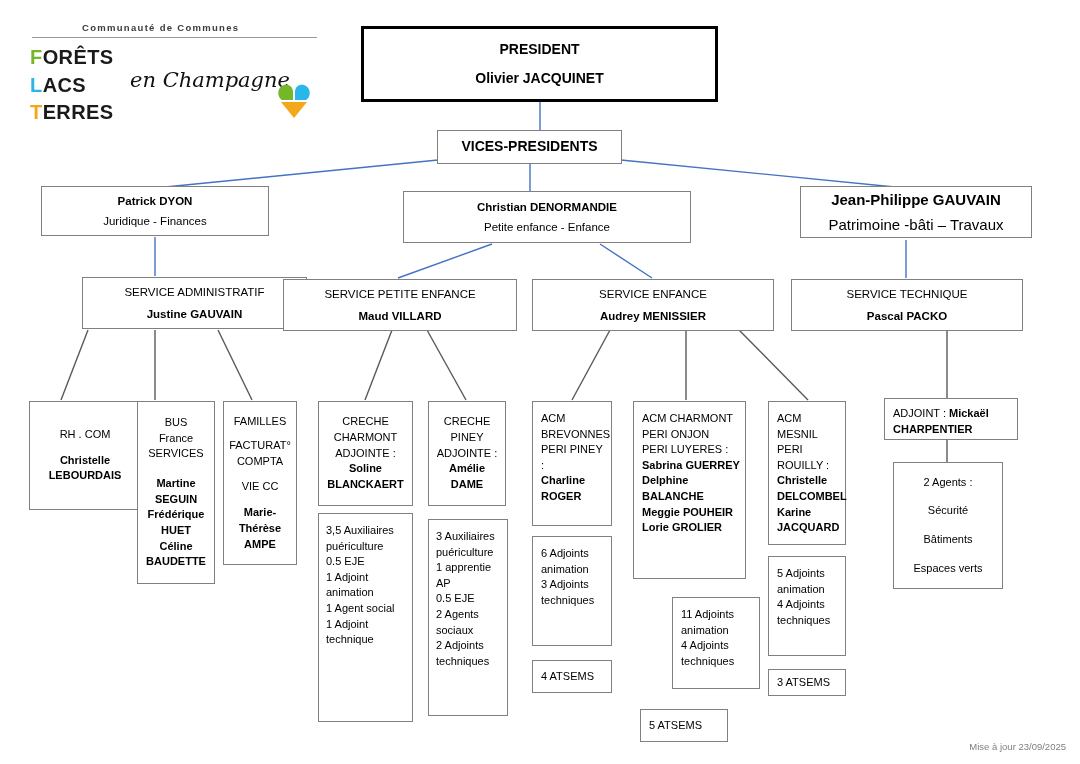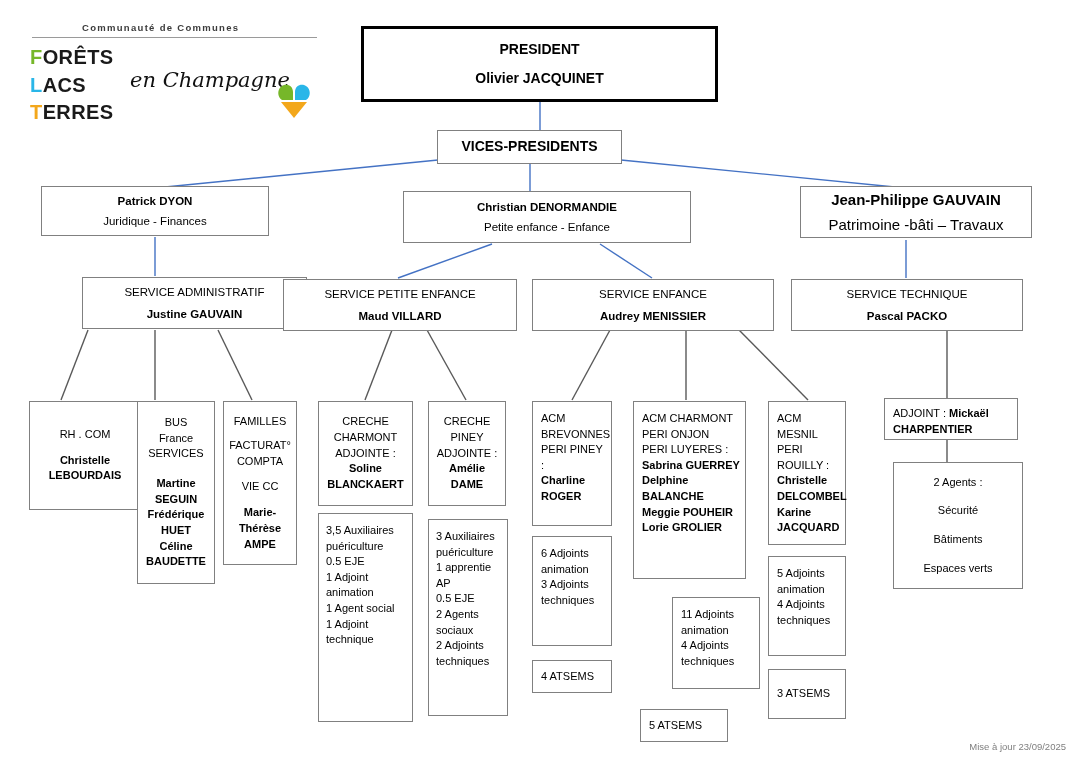--- a/index.html
+++ b/index.html
@@ -326,30 +326,30 @@
     <span class="ln b">JACQUARD</span>
   </div>
 
   <div class="node left-align" style="left:768px; top:556px; width:78px; height:100px; font-size:11px; padding:9px 5px 0 8px;">
     <span class="ln">5 Adjoints</span>
     <span class="ln">animation</span>
     <span class="ln">4 Adjoints</span>
     <span class="ln">techniques</span>
   </div>
 
-  <div class="node left-align" style="left:768px; top:669px; width:78px; height:50px; font-size:11px; padding:0 5px 0 8px; justify-content:center;">
+  <div class="node left-align" style="left:768px; top:669px; width:78px; height:27px; font-size:11px; padding:0 5px 0 8px; justify-content:center;">
     <span class="ln">3 ATSEMS</span>
   </div>
 
   <div class="node left-align" style="left:884px; top:398px; width:134px; height:42px; font-size:11px; padding:7px 5px 0 8px;">
     <span class="ln"><span>ADJOINT : </span><span class="b">Mickaël</span></span>
     <span class="ln b">CHARPENTIER</span>
   </div>
 
-  <div class="node" style="left:893px; top:462px; width:130px; height:127px; font-size:11px;">
+  <div class="node" style="left:893px; top:462px; width:110px; height:127px; font-size:11px;">
     <span class="ln">2 Agents :</span>
     <span class="ln" style="margin-top:13px;">Sécurité</span>
     <span class="ln" style="margin-top:13px;">Bâtiments</span>
     <span class="ln" style="margin-top:13px;">Espaces verts</span>
   </div>
 
   <div id="footer-note">Mise à jour 23/09/2025</div>
 
 </div>
 

